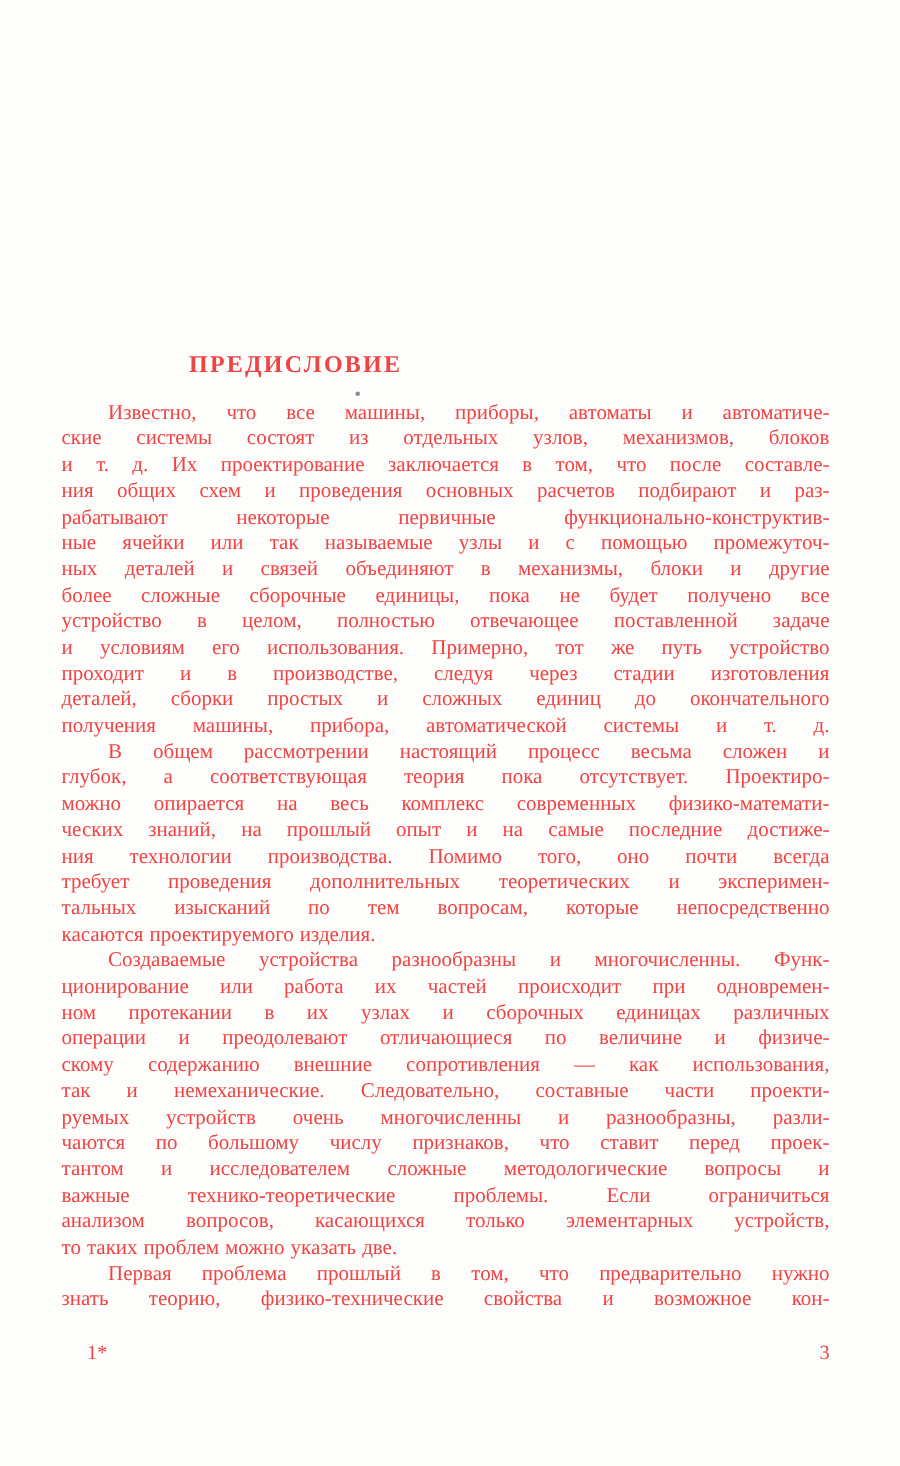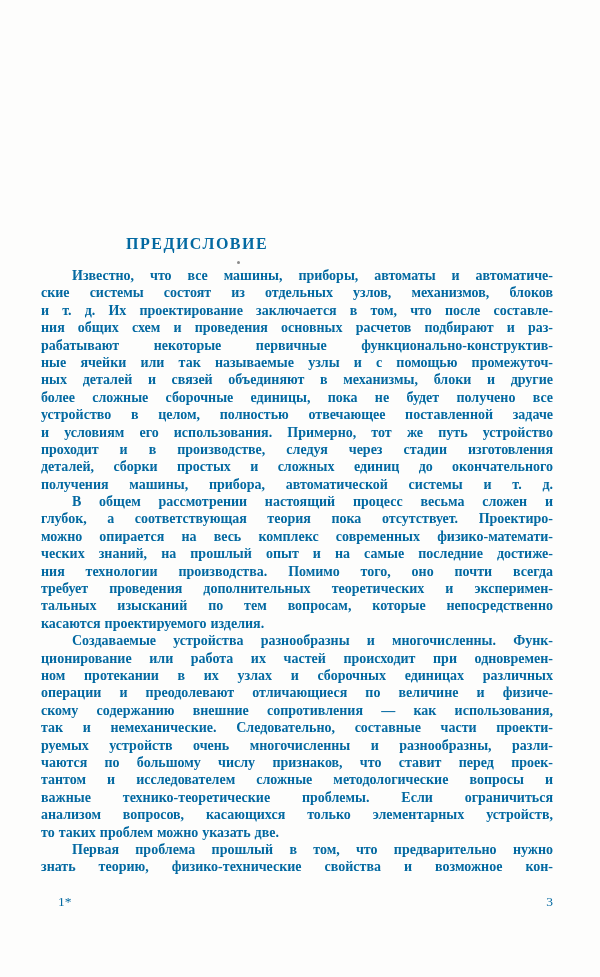--- a/index.html
+++ b/index.html
@@ -7,21 +7,21 @@
     padding: 0;
     background: #fdfdfc;
   }
   .page {
     position: relative;
     width: 600px;
     height: 977px;
     background: #fdfdfc;
     overflow: hidden;
     font-family: "Liberation Serif", "DejaVu Serif", serif;
-    color: #0369a1;
+    color: #ef4444;
   }
   .content {
     position: absolute;
     left: 41px;
     top: 234px;
     width: 512px;
   }
   .doc-title {
     margin: 0 0 14px 85px;
     font-size: 16px;
@@ -47,21 +47,20 @@
   }
   .text-line {
     font-size: 14px;
     line-height: 17.4px;
     height: 17.4px;
     text-align: justify;
     text-align-last: justify;
     white-space: nowrap;
     overflow: visible;
     word-spacing: 0.5px;
-    font-weight: bold;
   }
   .text-line.first-line {
     text-indent: 31px;
   }
   .text-line.ragged-last {
     text-align-last: left;
   }
   .page-footer {
     position: absolute;
     left: 41px;

